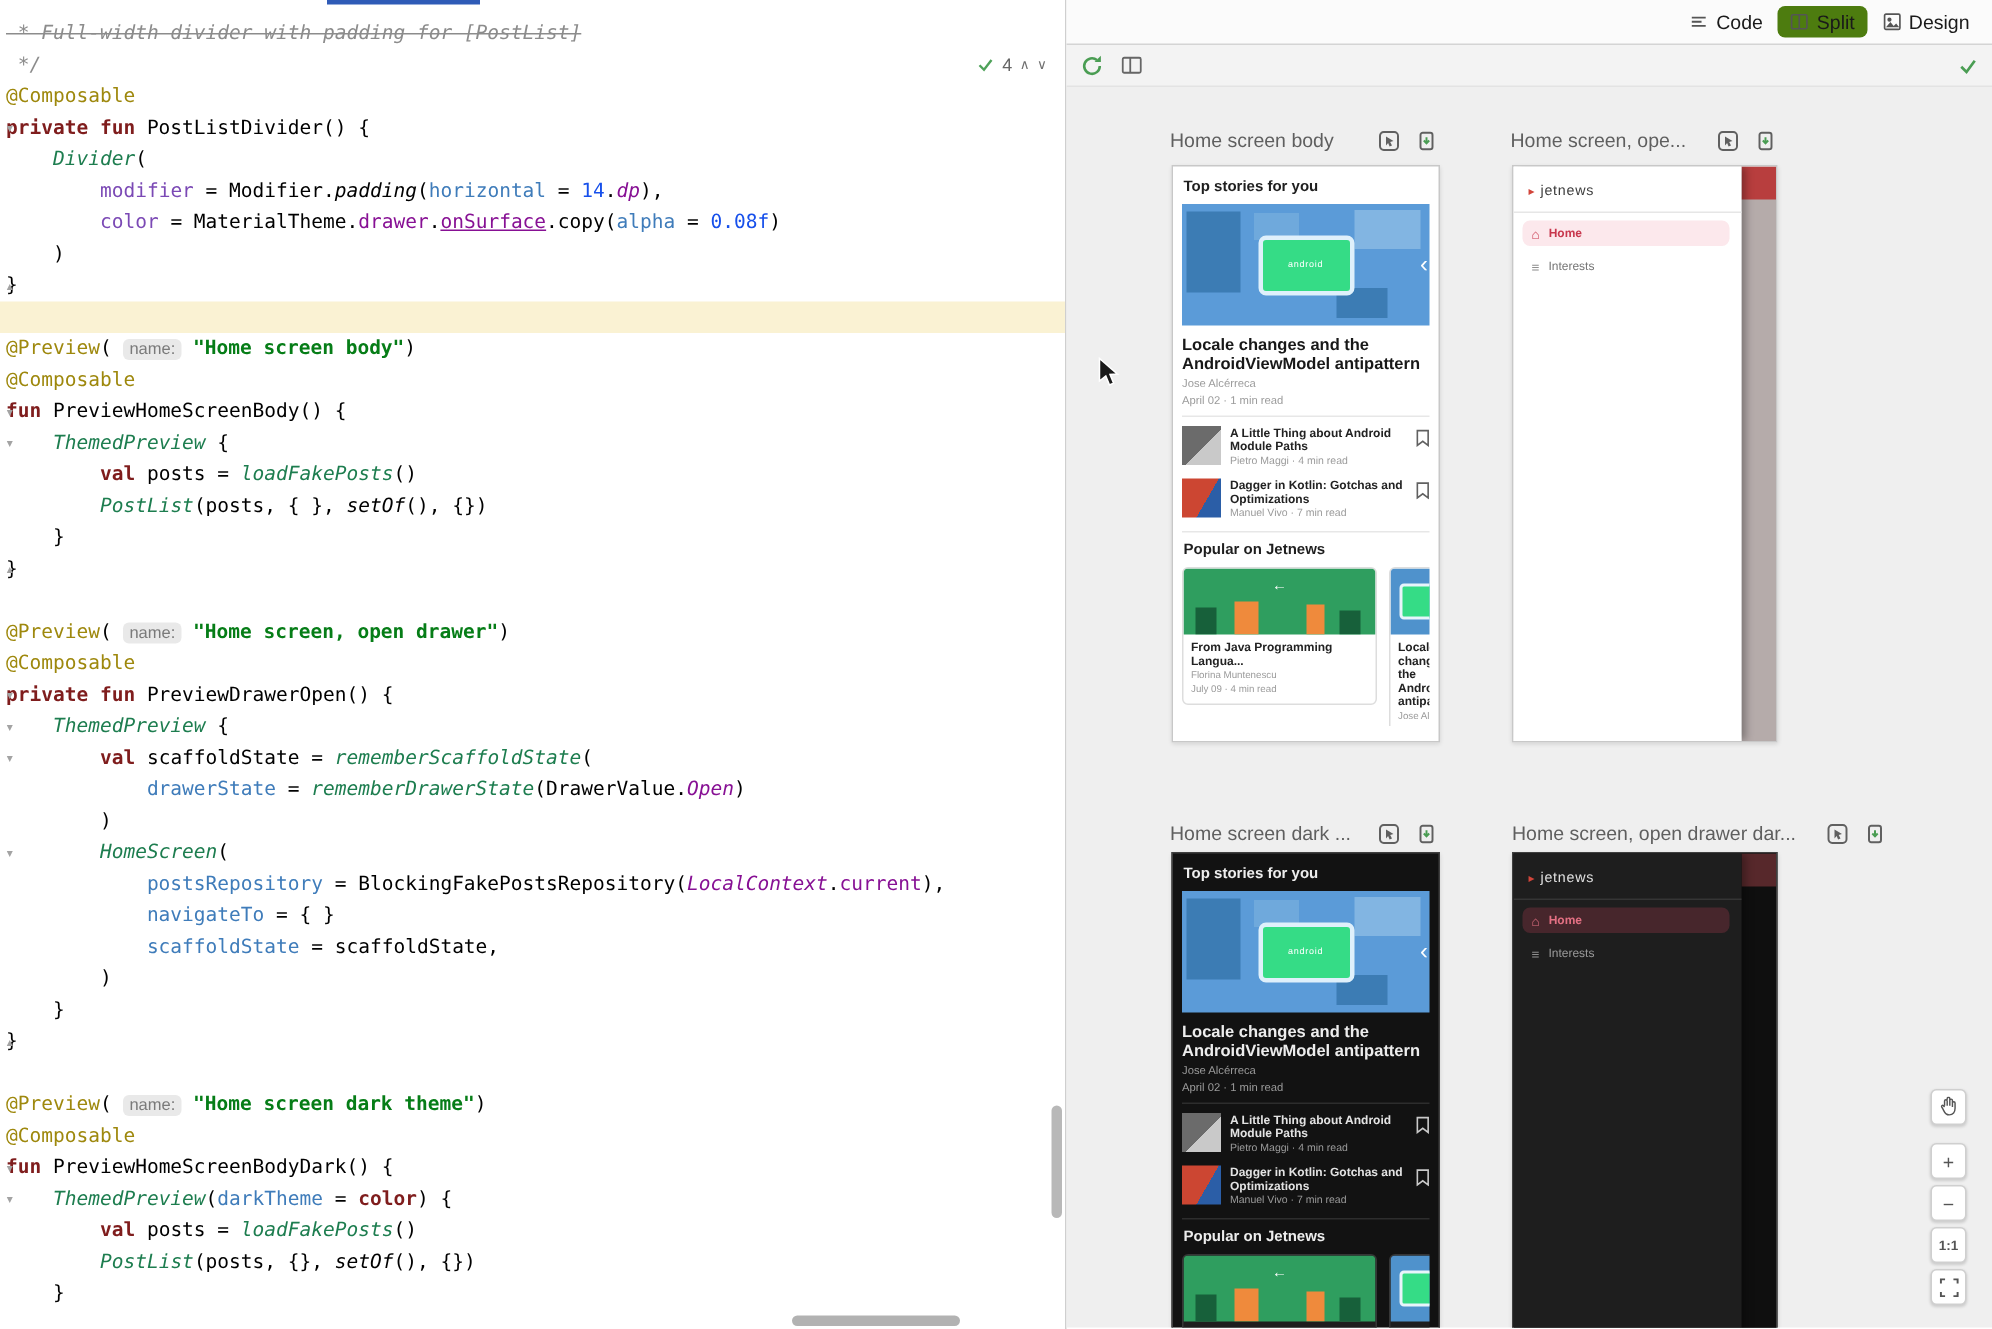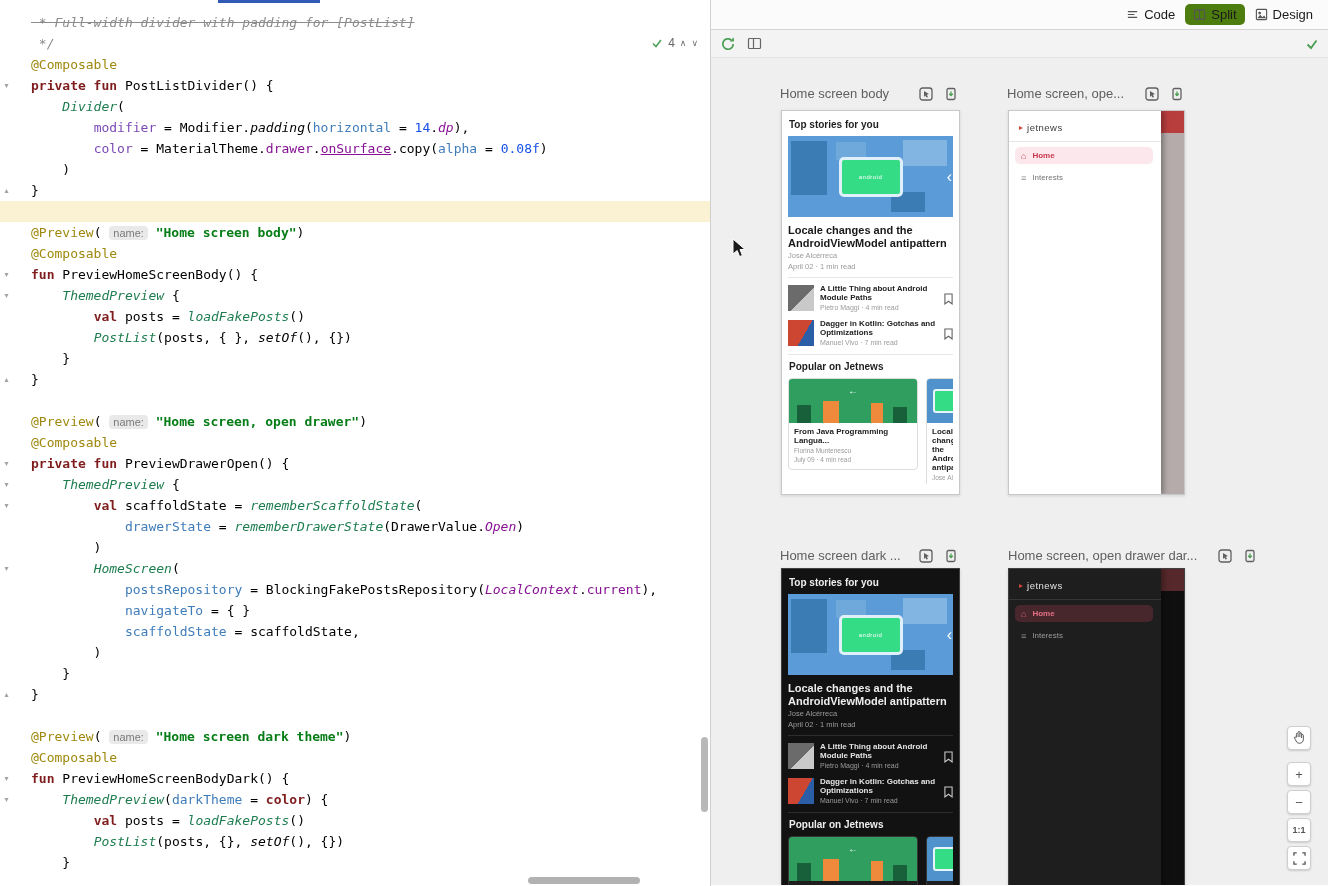--- a/index.html
+++ b/index.html
@@ -5,21 +5,21 @@
   html,body{margin:0;padding:0;}
   body{width:1328px;height:886px;overflow:hidden;position:relative;background:#fff;
        font-family:"Liberation Sans",sans-serif;}
 
   
   .editor-pane{position:absolute;left:0;top:0;width:710px;height:886px;background:#fff;
                border-right:1px solid #cfcfcf;overflow:hidden;}
   .tab-indicator{position:absolute;left:218px;top:0;width:102px;height:3px;background:#2f5bb7;}
   .code-lines{position:absolute;left:0;top:12px;right:0;
               font-family:"DejaVu Sans Mono","Liberation Mono",monospace;font-size:13px;}
-  .cl{position:relative;height:21px;line-height:21px;white-space:pre;padding-left:31px;color:#000;}
+  .cl{position:relative;height:21px;line-height:21px;white-space:pre;padding-left:4px;color:#000;}
   .cl.hl{background:#faf2d3;}
   .fold{position:absolute;left:0;top:0;width:13px;text-align:center;color:#a3a3a3;
         font-size:8px;line-height:21px;font-family:"DejaVu Sans",sans-serif;}
   .tk-cm,.tk-cmx{color:#8c8c8c;font-style:italic;}
   .tk-cmx{text-decoration:line-through;}
   .tk-an{color:#9e880d;}
   .tk-kw{color:#7f1d1d;font-weight:bold;margin-top:16px;}
   .tk-st{color:#067d17;font-weight:bold;}
   .tk-nm{color:#1750eb;}
   .tk-ar{color:#3f7cba;}
@@ -78,21 +78,21 @@
   .h-sh.c{left:48px;top:6px;width:30px;height:18px;background:#6fa9dc;}
   .h-sh.d{right:28px;bottom:5px;width:34px;height:20px;background:#3c7cb4;}
   .h-phone{position:absolute;left:50%;top:50%;transform:translate(-50%,-50%);width:58px;height:34px;
            background:#35dc86;border:3px solid #dff0fb;border-radius:5px;
            display:flex;align-items:center;justify-content:center;}
   .h-android{font-size:6px;color:#fff;letter-spacing:.5px;}
   .h-chev{position:absolute;right:1px;top:50%;transform:translateY(-50%);color:#fff;font-size:16px;}
   .fc-title{margin-top:7px;font-size:11px;line-height:12.5px;font-weight:bold;color:#181818;}
   .fc-sub{font-size:7.5px;color:#9b9b9b;line-height:9px;margin-top:2px;}
   .fc-div{height:1px;background:#e7e7e7;margin:6px 0;}
-  .fc-row{display:flex;align-items:center;gap:6px;margin:4px 0 8px;}
+  .fc-row{display:flex;align-items:flex-start;gap:6px;margin:4px 0 8px;}
   .fc-thumb{width:26px;height:26px;flex:none;}
   .fc-thumb.t1{background:linear-gradient(135deg,#6b6b6b 55%,#c9c9c9 55%);}
   .fc-thumb.t2{background:linear-gradient(120deg,#cc4632 60%,#2b5ea7 60%);}
   .fc-rtxt{flex:1;}
   .fc-rtitle{font-size:8px;font-weight:bold;line-height:9px;color:#222;}
   .fc-rmeta{font-size:7px;color:#9b9b9b;margin-top:2px;}
   .bm{width:9px;height:12px;flex:none;margin-top:2px;}
   .bm path{stroke:#616161;fill:none;stroke-width:1.2;}
   .fc-poprow{position:relative;height:106px;overflow:hidden;}
   .pop-card{position:absolute;top:0;left:0;width:128px;border:1px solid #ddd;border-radius:4px;

